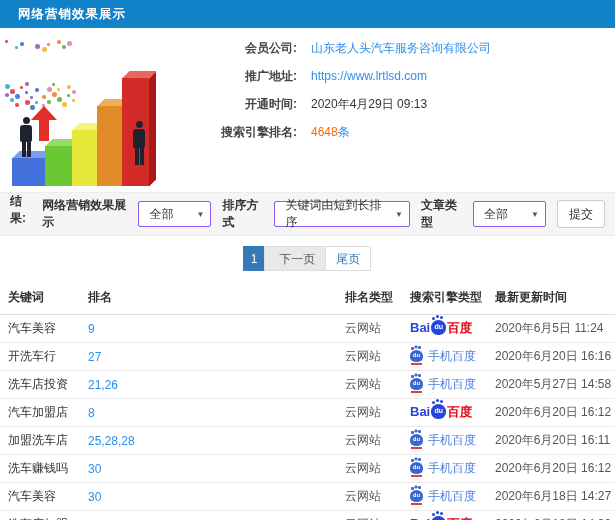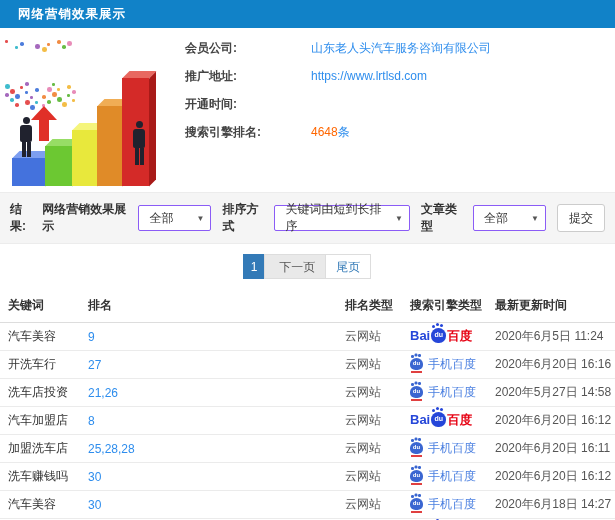--- a/index.html
+++ b/index.html
@@ -36,27 +36,27 @@
   .p-body{width:12px;height:17px;background:#20222e;border-radius:3px 3px 2px 2px;margin:1px auto 0;}
   .p-legs{width:9px;height:15px;margin:0 auto;background:linear-gradient(90deg,#20222e 42%,transparent 42%,transparent 58%,#20222e 58%);}
   .person-1{left:20px;top:87px;}
   .person-2{left:133px;top:91px;}
   .person-2 .p-body{height:19px;}
   .person-2 .p-legs{height:17px;}
   .confetti-dot{position:absolute;border-radius:50%;opacity:.9;}
 
   .info-list{position:absolute;left:185px;top:6px;right:0;}
   .info-row{display:flex;align-items:center;height:28px;}
-  .info-label{width:112px;font-weight:bold;color:#444;}
+  .info-label{width:112px;text-align:right;font-weight:bold;color:#444;}
   .info-value{margin-left:14px;}
   .link-blue{color:#2e8ded;text-decoration:none;cursor:pointer;}
   .count-num{color:#f60;}
 
   
-  .filter-bar{height:52px;background:#f5f5f5;border-top:1px solid #ececec;border-bottom:1px solid #ececec;display:flex;align-items:center;padding:0 10px;box-sizing:border-box;}
+  .filter-bar{height:44px;background:#f5f5f5;border-top:1px solid #ececec;border-bottom:1px solid #ececec;display:flex;padding:0 10px;box-sizing:border-box;}
   .result-label{font-weight:bold;color:#333;}
   .filter-controls{margin-left:auto;display:flex;align-items:center;gap:5px;}
   .filter-label{font-weight:bold;color:#333;margin:0 3px 0 6px;}
   .fake-select{height:26px;background:#fff;border:1px solid #8b5cf6;border-radius:2px;display:flex;align-items:center;padding:0 6px 0 10px;cursor:pointer;box-sizing:border-box;}
   .sel-narrow{width:78px;} .sel-wide{width:146px;}
   .fake-select .sel-text{flex:1;color:#333;}
   .caret{font-size:8px;color:#555;margin-left:4px;}
   .submit-btn{height:28px;min-width:48px;background:#fff;border:1px solid #ccc;border-radius:3px;color:#333;font-size:12px;cursor:pointer;margin-left:6px;}
 
   
@@ -157,20 +157,21 @@
     <div class="info-row">
       <span class="info-label">会员公司:</span>
       <span class="info-value link-blue">山东老人头汽车服务咨询有限公司</span>
     </div>
     <div class="info-row">
       <span class="info-label">推广地址:</span>
       <span class="info-value link-blue">https://www.lrtlsd.com</span>
     </div>
     <div class="info-row">
       <span class="info-label">开通时间:</span>
+      <span class="info-value">2020年4月29日 09:13</span>
     </div>
     <div class="info-row">
       <span class="info-label">搜索引擎排名:</span>
       <span class="info-value"><span class="count-num">4648</span><span class="link-blue">条</span></span>
     </div>
   </div>
 </div>
 
 <div class="filter-bar">
   <span class="result-label">结果:</span>

